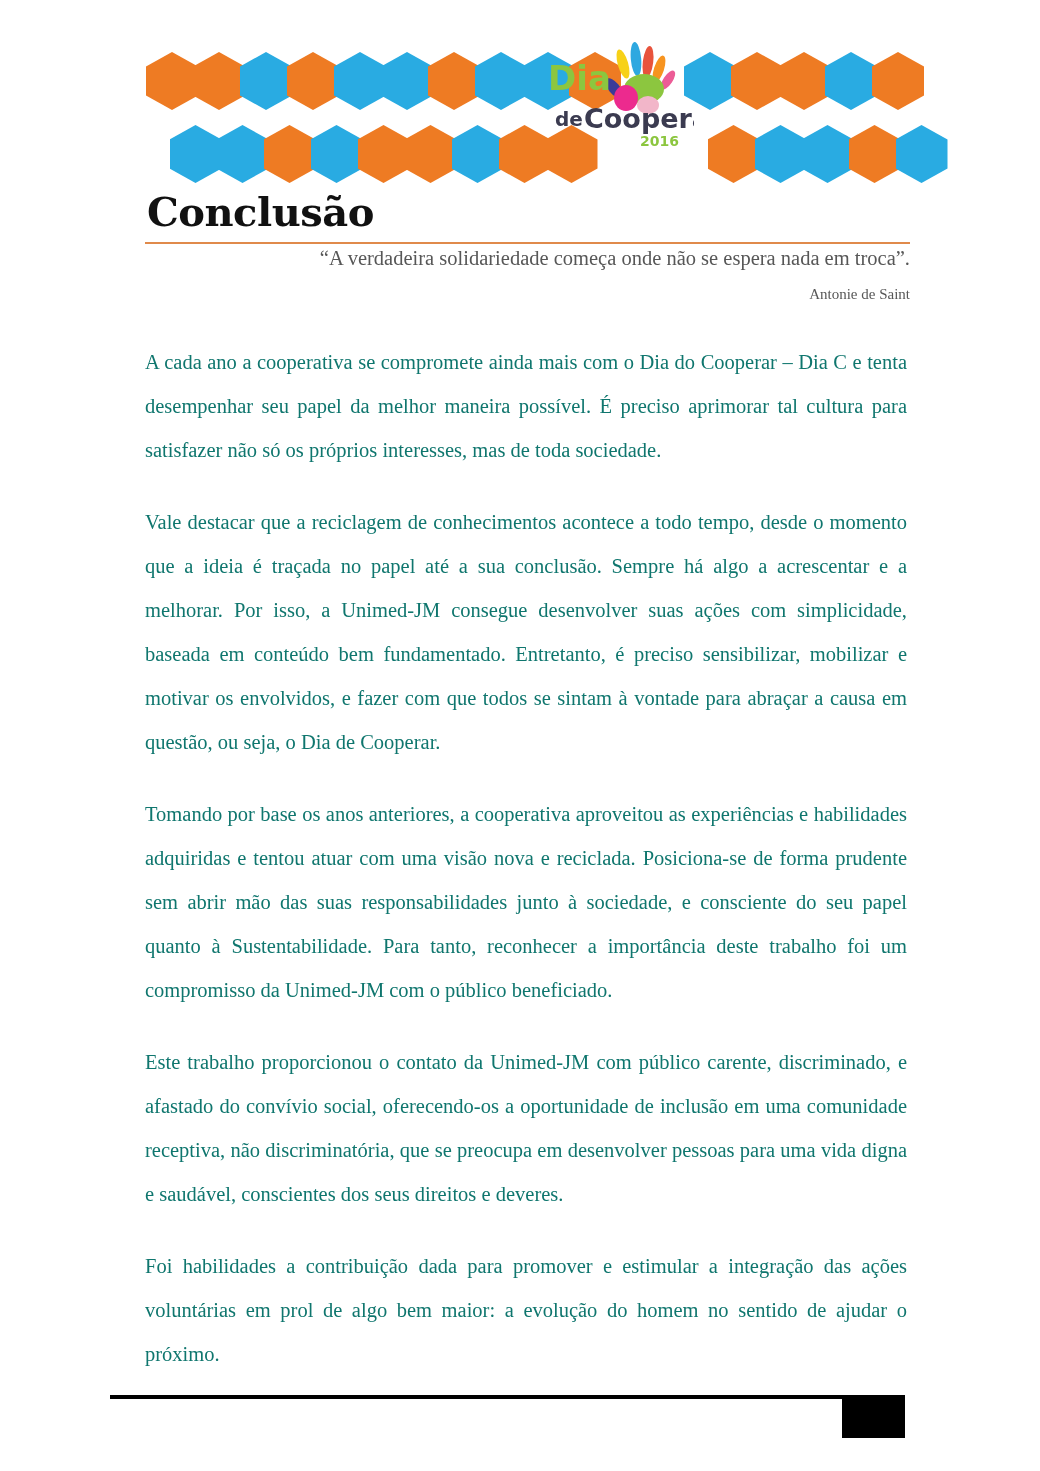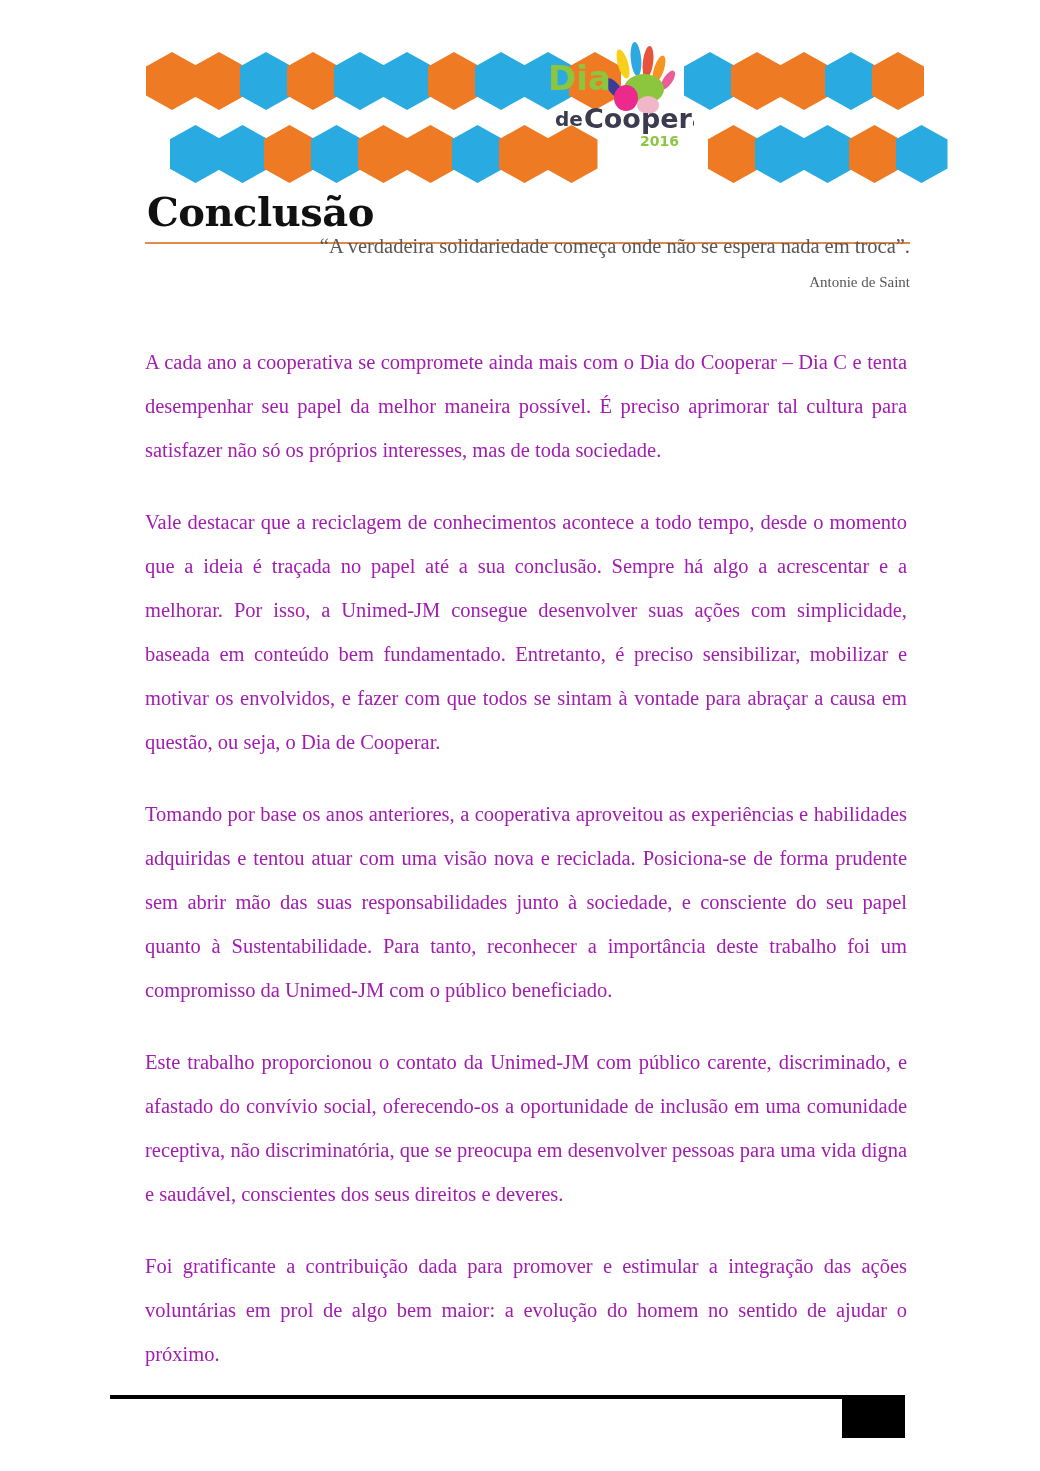--- a/index.html
+++ b/index.html
@@ -79,21 +79,21 @@
   .title-rule {
     height: 2px;
     background: #E08A4B;
     width: 765px;
   }
 
   
   .quote-block {
     position: absolute;
     left: 145px;
-    top: 228px;
+    top: 240px;
     width: 765px;
     text-align: right;
   }
   .quote-text {
     font-size: 20.5px;
     line-height: 36px;
     color: #575757;
     margin: 0;
     white-space: nowrap;
   }
@@ -107,21 +107,21 @@
   
   .body-text {
     position: absolute;
     left: 145px;
     top: 340px;
     width: 762px;
   }
   .para {
     font-size: 20.5px;
     line-height: 44px;
-    color: #a21caf;
+    color: #0f766e;
     text-align: justify;
     margin: 0 0 28px 0;
   }
   .para:last-child { margin-bottom: 0; }
 
   
   .footer {
     position: absolute;
     left: 0;
     top: 1390px;
@@ -230,21 +230,21 @@
   <div class="quote-block">
     <p class="quote-text">“A verdadeira solidariedade começa onde não se espera nada em troca”.</p>
     <p class="quote-author">Antonie de Saint</p>
   </div>
 
   <div class="body-text" id="body-text">
       <p class="para">A cada ano a cooperativa se compromete ainda mais com o Dia do Cooperar – Dia C e tenta desempenhar seu papel da melhor maneira possível. É preciso aprimorar tal cultura para satisfazer não só os próprios interesses, mas de toda sociedade.</p>
       <p class="para">Vale destacar que a reciclagem de conhecimentos acontece a todo tempo, desde o momento que a ideia é traçada no papel até a sua conclusão. Sempre há algo a acrescentar e a melhorar. Por isso, a Unimed-JM consegue desenvolver suas ações com simplicidade, baseada em conteúdo bem fundamentado. Entretanto, é preciso sensibilizar, mobilizar e motivar os envolvidos, e fazer com que todos se sintam à vontade para abraçar a causa em questão, ou seja, o Dia de Cooperar.</p>
       <p class="para">Tomando por base os anos anteriores, a cooperativa aproveitou as experiências e habilidades adquiridas e tentou atuar com uma visão nova e reciclada. Posiciona-se de forma prudente sem abrir mão das suas responsabilidades junto à sociedade, e consciente do seu papel quanto à Sustentabilidade. Para tanto, reconhecer a importância deste trabalho foi um compromisso da Unimed-JM com o público beneficiado.</p>
       <p class="para">Este trabalho proporcionou o contato da Unimed-JM com público carente, discriminado, e afastado do convívio social, oferecendo-os a oportunidade de inclusão em uma comunidade receptiva, não discriminatória, que se preocupa em desenvolver pessoas para uma vida digna e saudável, conscientes dos seus direitos e deveres.</p>
-      <p class="para">Foi gratificante a contribuição dada para promover e estimular a integração das ações voluntárias em prol de algo bem maior: a evolução do homem no sentido de ajudar o próximo.</p>
+      <p class="para">Foi habilidades a contribuição dada para promover e estimular a integração das ações voluntárias em prol de algo bem maior: a evolução do homem no sentido de ajudar o próximo.</p>
     </div>
 
   <div class="footer">
     <div class="footer-rule"></div>
     <div class="footer-box"></div>
   </div>
 
 </div>
 
 </body></html>

